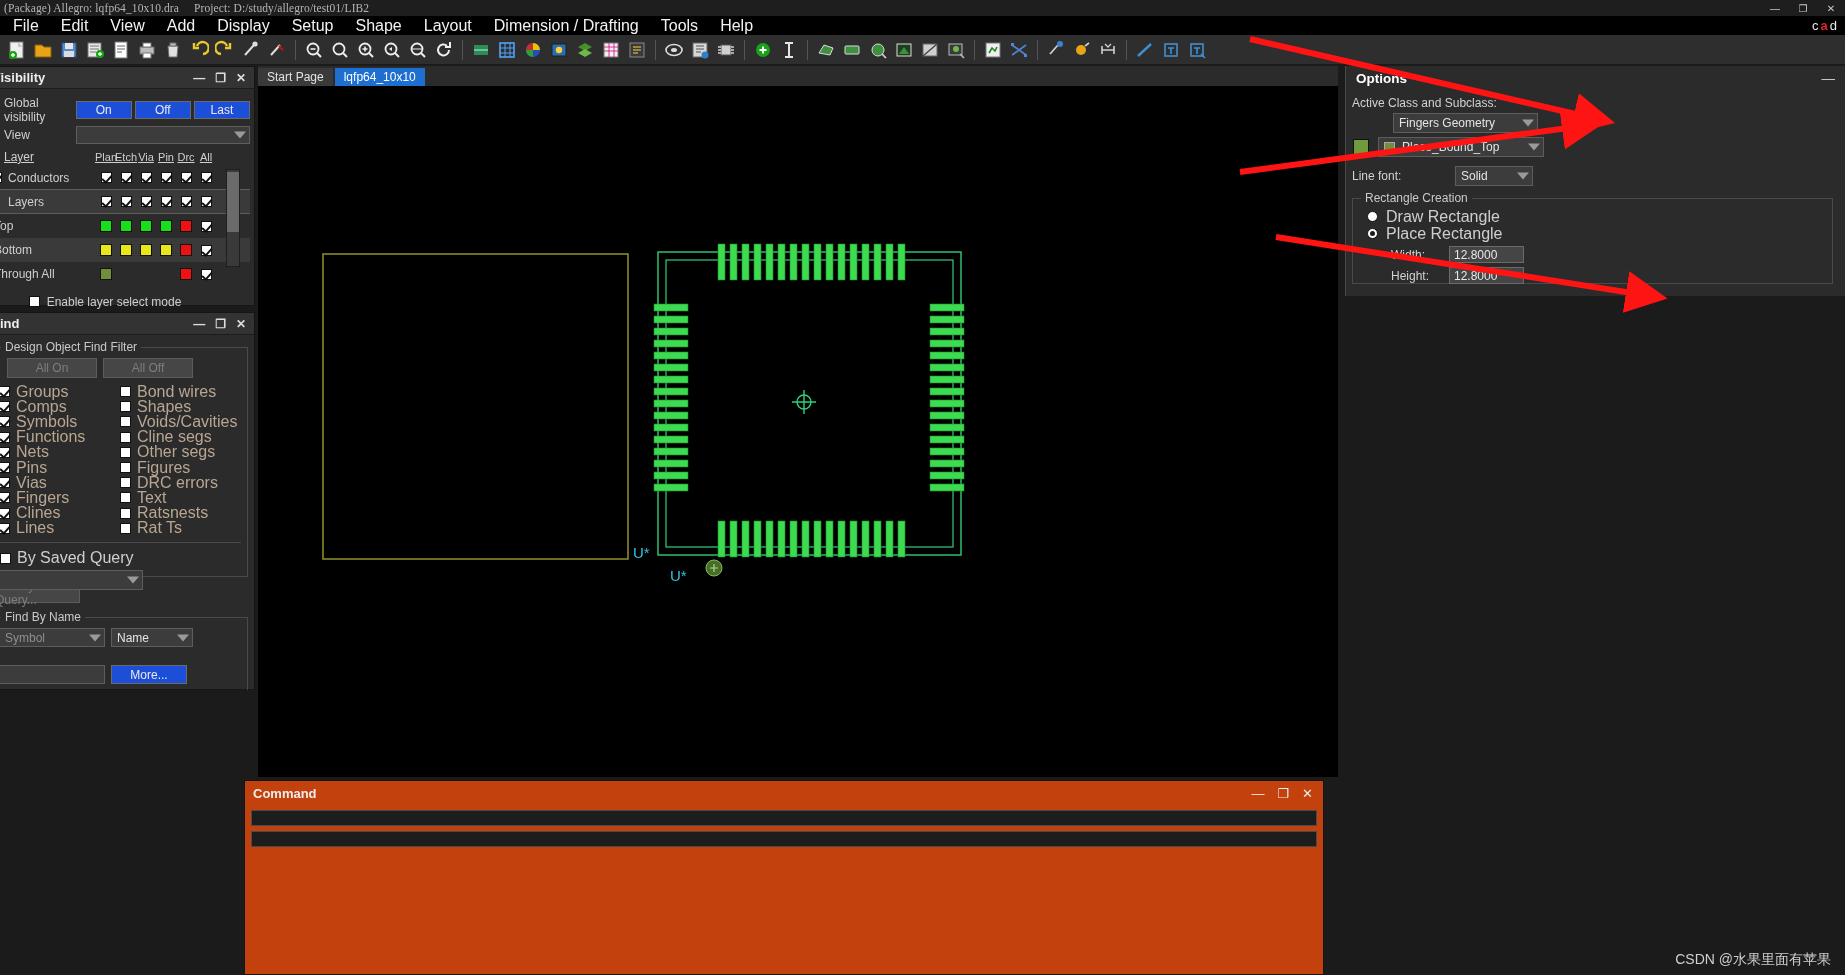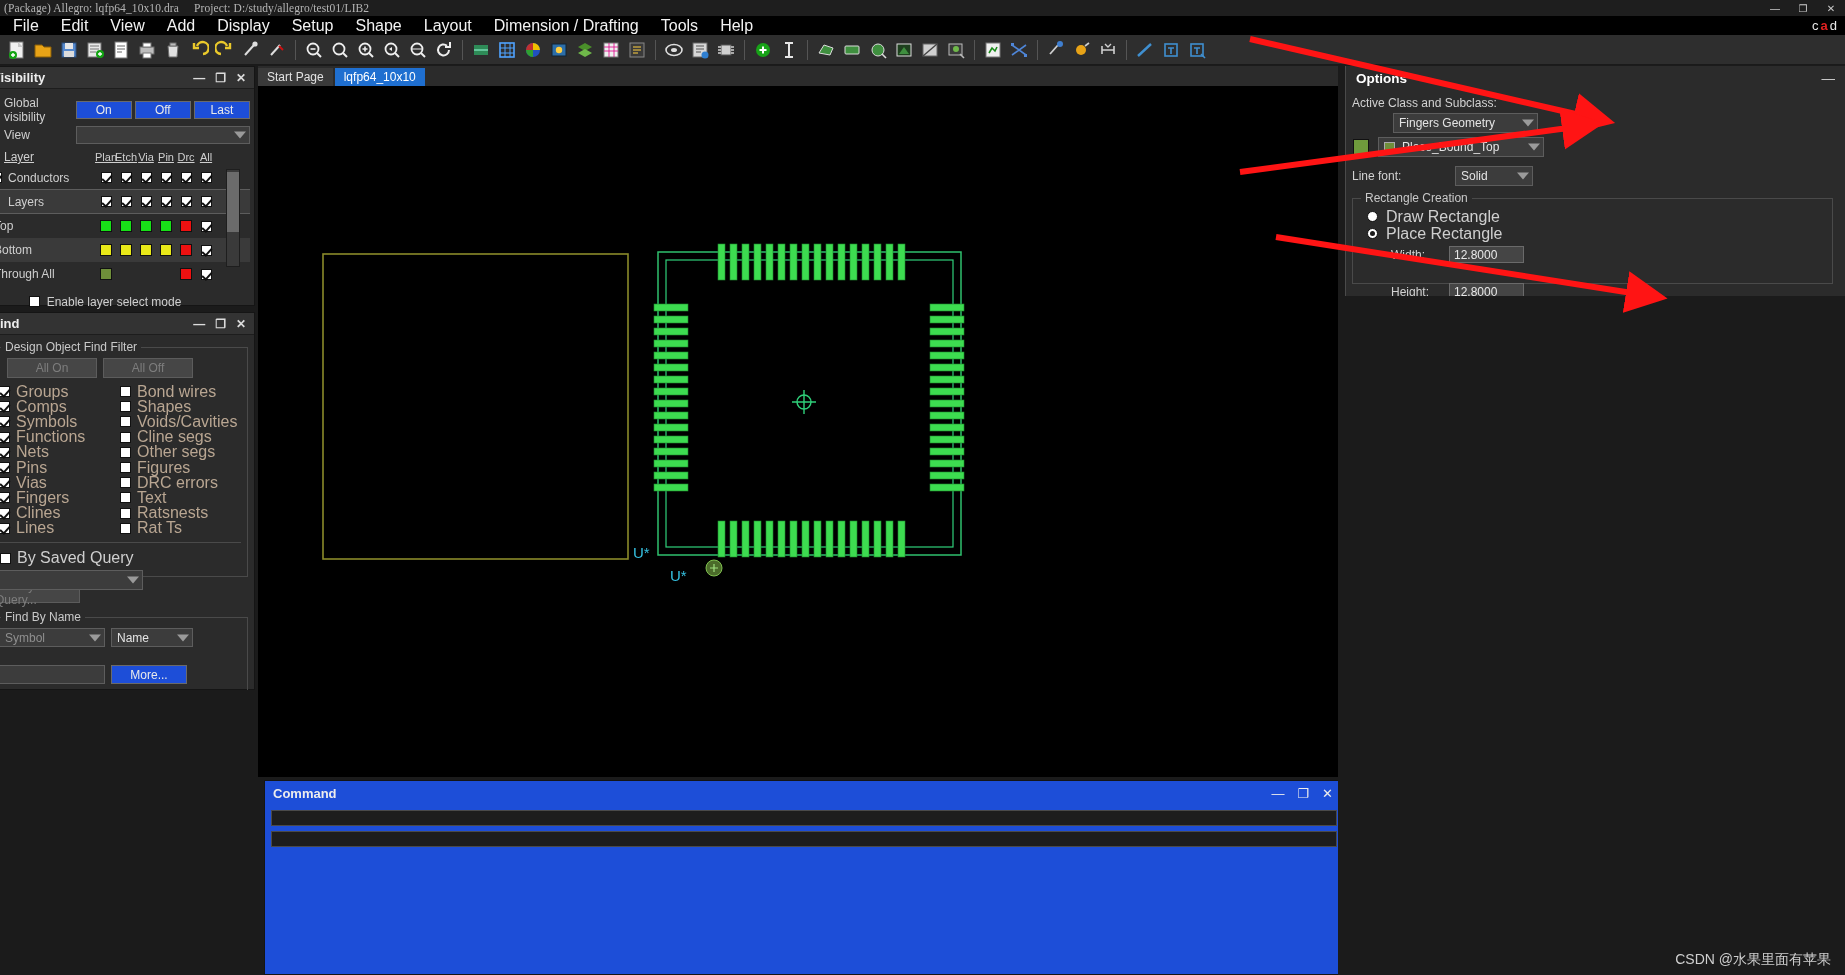--- a/index.html
+++ b/index.html
@@ -120,22 +120,22 @@
     position:absolute; left:258px; top:66px; width:1080px; height:20px;
     background:#2b2b2b; display:flex; align-items:flex-end; z-index:5;
   }
   .tabstrip .tab {
     height:18px; padding:0 9px; display:flex; align-items:center;
     font-size:12px; color:#e2e2e2; background:#3a3a3a; margin-right:2px;
   }
   .tabstrip .tab.active { background:#1f6fd0; color:#fff; }
 
   
-  #command { position:absolute; left:264px; top:780px; width:1080px; height:195px;
-             background:#1d4ed8; border:1px solid #151515; }
+  #command { position:absolute; left:244px; top:780px; width:1080px; height:195px;
+             background:#c2410c; border:1px solid #151515; }
   #command .cmd-title { height:24px; display:flex; align-items:center;
              color:#ededed; font-size:13px; font-weight:bold; padding-left:8px; }
   #command .cmd-title .ctrls { margin-left:auto; display:flex; gap:13px; padding-right:10px; font-weight:normal;}
   .cmd-line { height:16px; margin:5px 6px 0 6px; background:#1d1d1d; border:1px solid #4a4a4a; }
 
   
   #options { position:absolute; left:1345px; top:66px; width:500px; height:230px;
              background:#2b2b2b; border-left:1px solid #4a4a4a; }
   #options .opt-title { height:24px; display:flex; align-items:center;
              color:#ffffff; font-size:13.5px; font-weight:bold; padding-left:10px; }
@@ -942,21 +942,21 @@
           <span class="t plain">Draw Rectangle</span>
         </div>
         <div class="find-item" style="height:17px;gap:8px;padding-left:8px;">
           <span class="radio sel"></span>
           <span class="t plain">Place Rectangle</span>
         </div>
         <div style="display:flex;align-items:center;margin-top:4px;padding-left:32px;">
           <span class="opt-label" style="width:58px;">Width:</span>
           <span class="field">12.8000</span>
         </div>
-        <div style="display:flex;align-items:center;margin-top:20px;padding-left:32px;">
+        <div style="display:flex;align-items:center;margin-top:4px;padding-left:32px;">
           <span class="opt-label" style="width:58px;">Height:</span>
           <span class="field">12.8000</span>
         </div>
       </div>
     </div>
   </div>
   <div id="rightfill"></div>
 
   <svg class="arrows">
     <defs>

